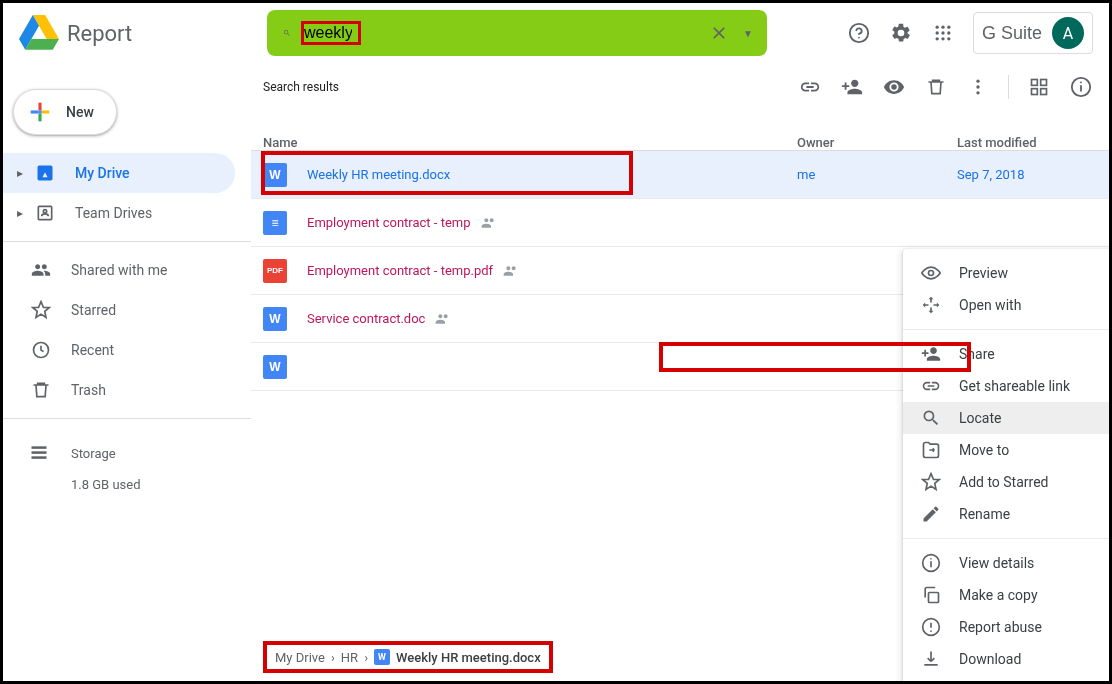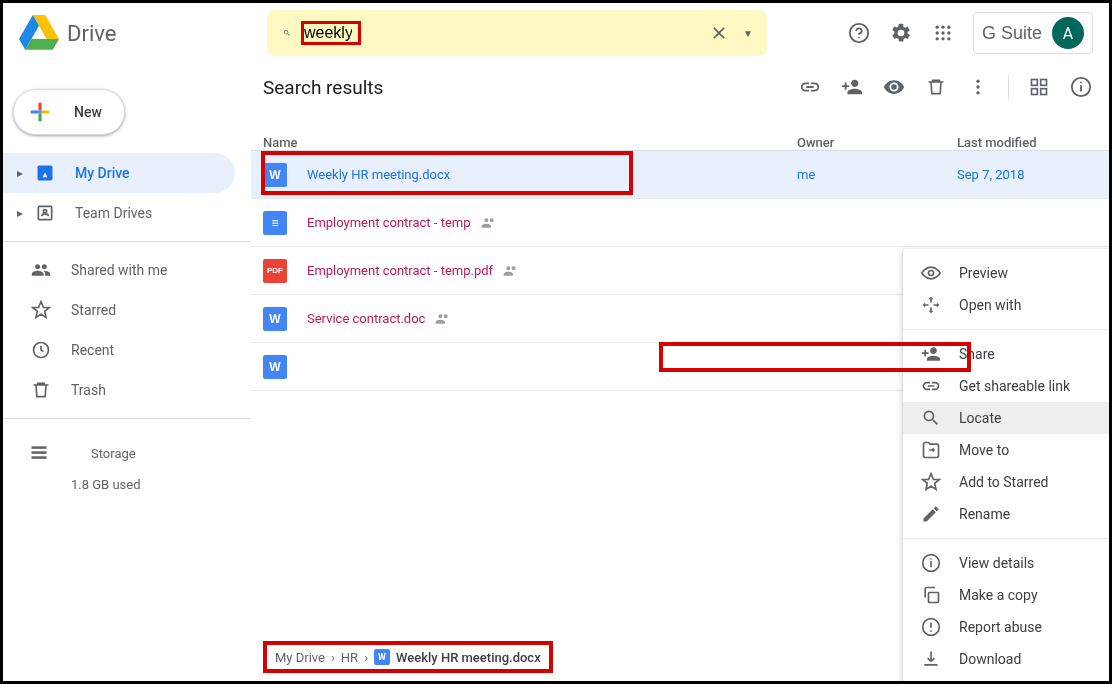--- a/index.html
+++ b/index.html
@@ -1,50 +1,50 @@
 <!DOCTYPE html>
 <html><head>
 <meta charset="utf-8">
 <style>
   * { box-sizing: border-box; margin: 0; padding: 0; }
   body { font-family: 'Google Sans', Roboto, Arial, sans-serif; font-size: 14px; color: #202124; background: #fff; width: 1112px; height: 684px; overflow: hidden; position: relative; border: 3px solid #000; }
   .header { display: flex; align-items: center; height: 60px; padding: 0 16px; }
   .logo-wrap { display: flex; align-items: center; width: 248px; }
   .logo-triangle { width: 40px; height: 40px; margin-right: 8px; position: relative; }
   .drive-label { font-size: 22px; color: #5f6368; }
-  .search-bar { background: #fef9c3; border-radius: 8px; display: flex; align-items: center; width: 500px; height: 46px; padding: 0 8px; }
+  .search-bar { background: #84cc16; border-radius: 8px; display: flex; align-items: center; width: 500px; height: 46px; padding: 0 8px; }
   .search-icon { color: #5f6368; padding: 8px; }
   .search-input-wrap { border: 3px solid #d50000; padding: 0 6px 0 0; display: flex; align-items: center; margin-left: 2px; }
   .search-input { border: none; background: transparent; font-size: 16px; font-family: Arial, sans-serif; outline: none; width: 48px; }
   .search-close { color: #5f6368; margin-left: auto; padding: 8px; cursor: pointer; }
   .search-options { color: #5f6368; padding: 2px 6px; cursor: pointer; font-size: 10px; }
   .header-right { margin-left: auto; display: flex; align-items: center; gap: 18px; color: #5f6368; }
   .hbtn { cursor: pointer; display: flex; align-items: center; justify-content: center; width: 24px; height: 24px; }
   .gsuite { display: flex; align-items: center; border: 1px solid #dadce0; border-radius: 4px; padding: 4px 8px; gap: 10px; }
   .gsuite-text { font-size: 18px; font-family: Arial, sans-serif; color: #5f6368; }
   .avatar { width: 32px; height: 32px; border-radius: 50%; background: #00695c; color: #fff; display: flex; align-items: center; justify-content: center; font-size: 16px; }
   .body { display: flex; height: calc(100% - 60px); }
   .sidebar { width: 248px; padding-top: 2px; border-right: 0; }
-  .new-btn { display: inline-flex; align-items: center; gap: 20px; background: #fff; border: 1px solid #dadce0; box-shadow: 0 1px 2px rgba(60,64,67,0.3), 0 1px 3px 1px rgba(60,64,67,0.15); border-radius: 24px; padding: 8px 22px 8px 12px; margin: 24px 0 18px 10px; cursor: pointer; }
+  .new-btn { display: inline-flex; align-items: center; gap: 12px; background: #fff; border: 1px solid #dadce0; box-shadow: 0 1px 2px rgba(60,64,67,0.3), 0 1px 3px 1px rgba(60,64,67,0.15); border-radius: 24px; padding: 8px 22px 8px 12px; margin: 24px 0 18px 10px; cursor: pointer; }
   .plus-icon { width: 28px; height: 28px; position: relative; }
   .new-label { font-size: 14px; font-weight: 500; color: #3c4043; }
   .nav-item { display: flex; align-items: center; height: 40px; padding-left: 14px; color: #5f6368; cursor: pointer; border-radius: 0 20px 20px 0; margin-right: 16px; }
   .nav-item.sub { padding-left: 26px; }
   .nav-item.active { background: #e8f0fe; color: #1a73e8; font-weight: 500; }
   .nav-item .caret { width: 12px; font-size: 12px; color: #5f6368; margin-right: 4px; }
   .nav-item .nicon { width: 24px; display: flex; align-items: center; justify-content: center; margin-right: 18px; }
   .nav-item.active .nicon { color: #1a73e8; }
   .divider { height: 1px; background: #dadce0; margin: 8px 0 8px 0; }
   .storage { padding: 16px 0 0 26px; color: #5f6368; }
-  .storage-label { display: flex; align-items: center; font-size: 13px; gap: 20px; }
+  .storage-label { display: flex; align-items: center; font-size: 13px; }
   .storage-label .nicon { width: 24px; margin-right: 18px; }
   .storage-used { font-size: 13px; margin-top: 14px; margin-left: 42px; }
   .main { flex: 1; position: relative; }
   .toolbar { display: flex; align-items: center; height: 48px; padding: 0 8px 0 12px; }
-  .page-title { font-size: 19px; color: #202124; }
+  .page-title { font-size: 12px; color: #202124; }
   .toolbar-right { margin-left: auto; display: flex; align-items: center; gap: 18px; color: #5f6368; padding-right: 8px; }
   .toolbar-divider { width: 1px; height: 24px; background: #dadce0; }
   .columns { display: flex; height: 40px; align-items: flex-end; padding: 0 12px; font-size: 13px; font-weight: 500; color: #5f6368; border-bottom: 1px solid #dadce0; }
   .col-name { flex: 1; }
   .col-owner { width: 160px; }
   .col-modified { width: 140px; text-align: left; }
   .file-list { }
   .file-row { display: flex; align-items: center; height: 48px; padding: 0 12px; border-bottom: 1px solid #e8eaed; cursor: pointer; }
   .file-row.selected { background: #e8f0fe; color: #1a73e8; }
   .file-row .ficon { width: 24px; height: 24px; display: flex; align-items: center; justify-content: center; margin-right: 20px; font-size: 12px; font-weight: bold; font-family: Arial, sans-serif; border-radius: 2px; color: #fff; }
@@ -74,21 +74,21 @@
 
 <div class="header">
   <div class="logo-wrap">
     <div class="logo-triangle">
       <svg viewBox="0 0 87 78" width="40" height="40">
           <path d="M30 0 L57 0 L87 52 L60 52 Z" fill="#ffc107"></path>
           <path d="M0 52 L30 0 L43.5 23.4 L13.5 75.4 Z" fill="#1e88e5"></path>
           <path d="M87 52 L73.5 75.4 L13.5 75.4 L27 52 Z" fill="#4caf50"></path>
         </svg>
     </div>
-    <div class="drive-label">Drive</div>
+    <div class="drive-label">Report</div>
   </div>
   <div class="search-bar">
     <div class="search-icon hbtn">
       <svg width="20" height="20" viewBox="0 0 24 24" fill="#5f6368">
           <path d="M15.5 14h-.79l-.28-.27A6.471 6.471 0 0016 9.5 6.5 6.5 0 109.5 16c1.61 0 3.09-.59 4.23-1.57l.27.28v.79l5 4.99L20.49 19l-4.99-5zm-6 0C7.01 14 5 11.99 5 9.5S7.01 5 9.5 5 14 7.01 14 9.5 11.99 14 9.5 14z"></path>
         </svg>
     </div>
     <div class="search-input-wrap">
       <input class="search-input" value="weekly" style="">
     </div>

